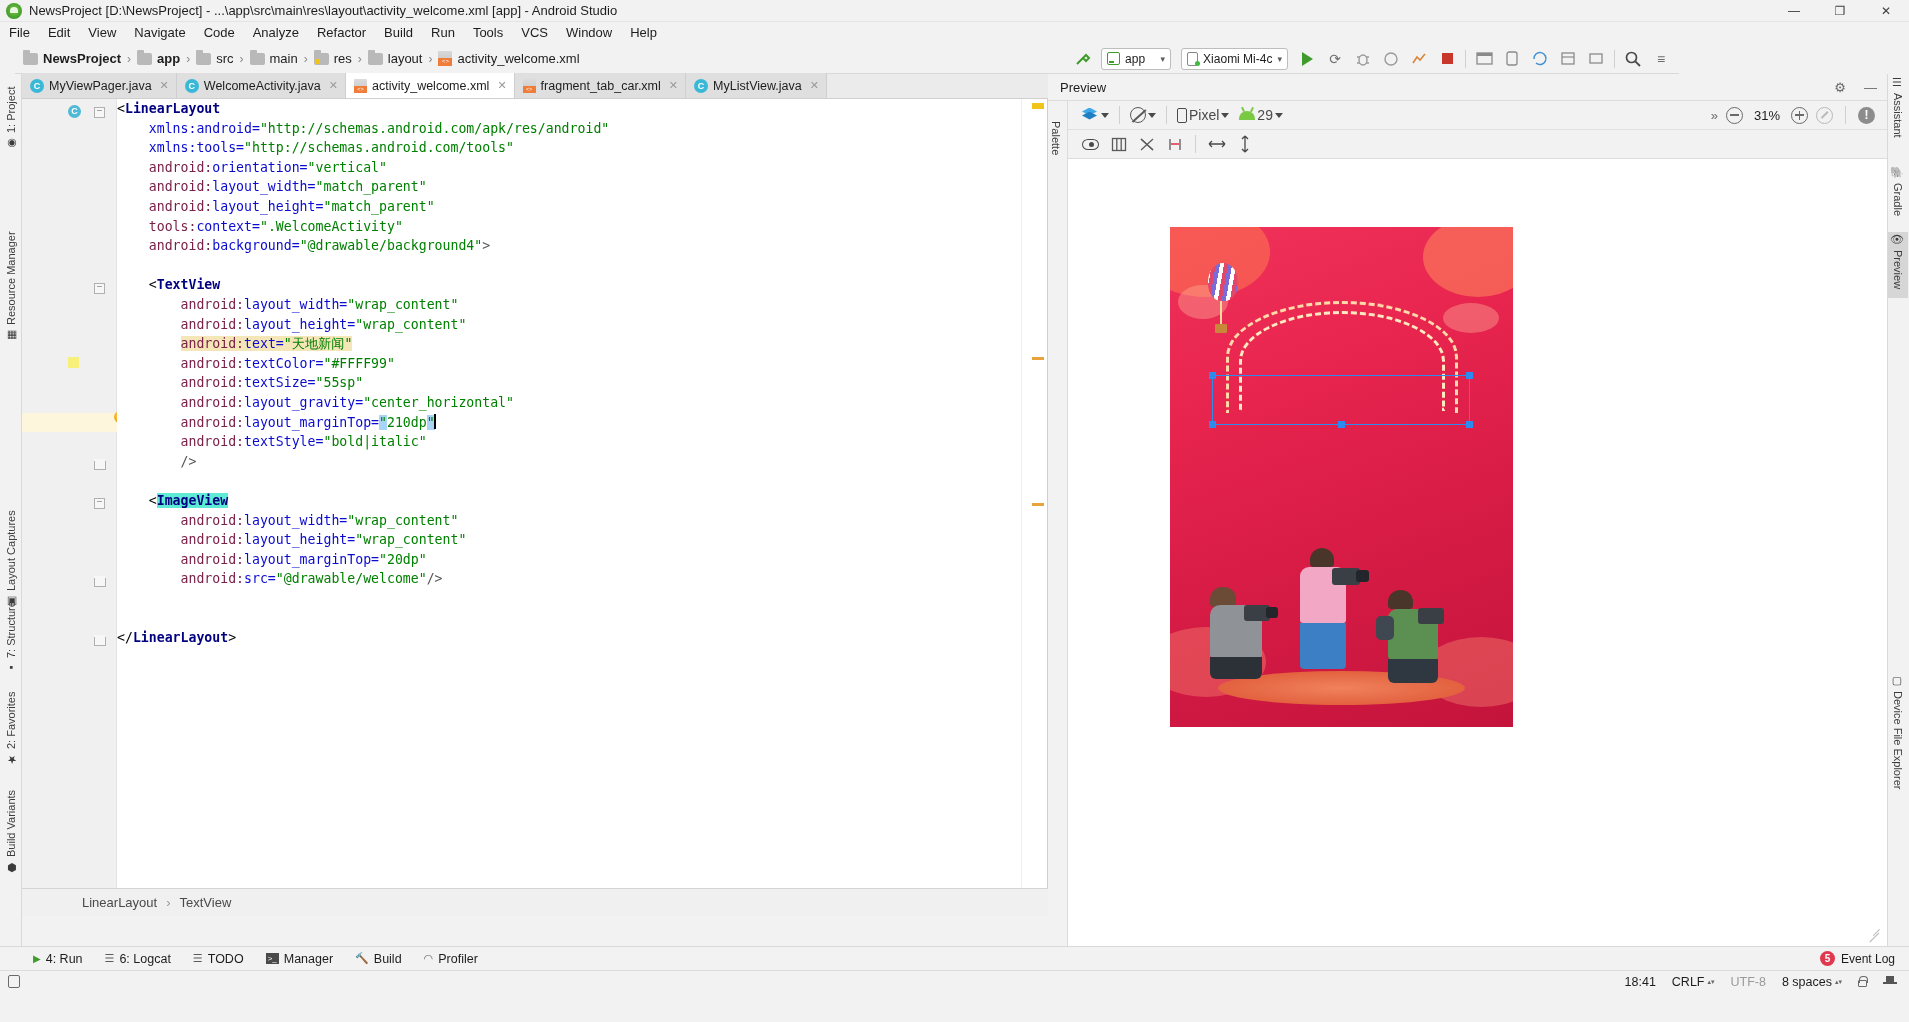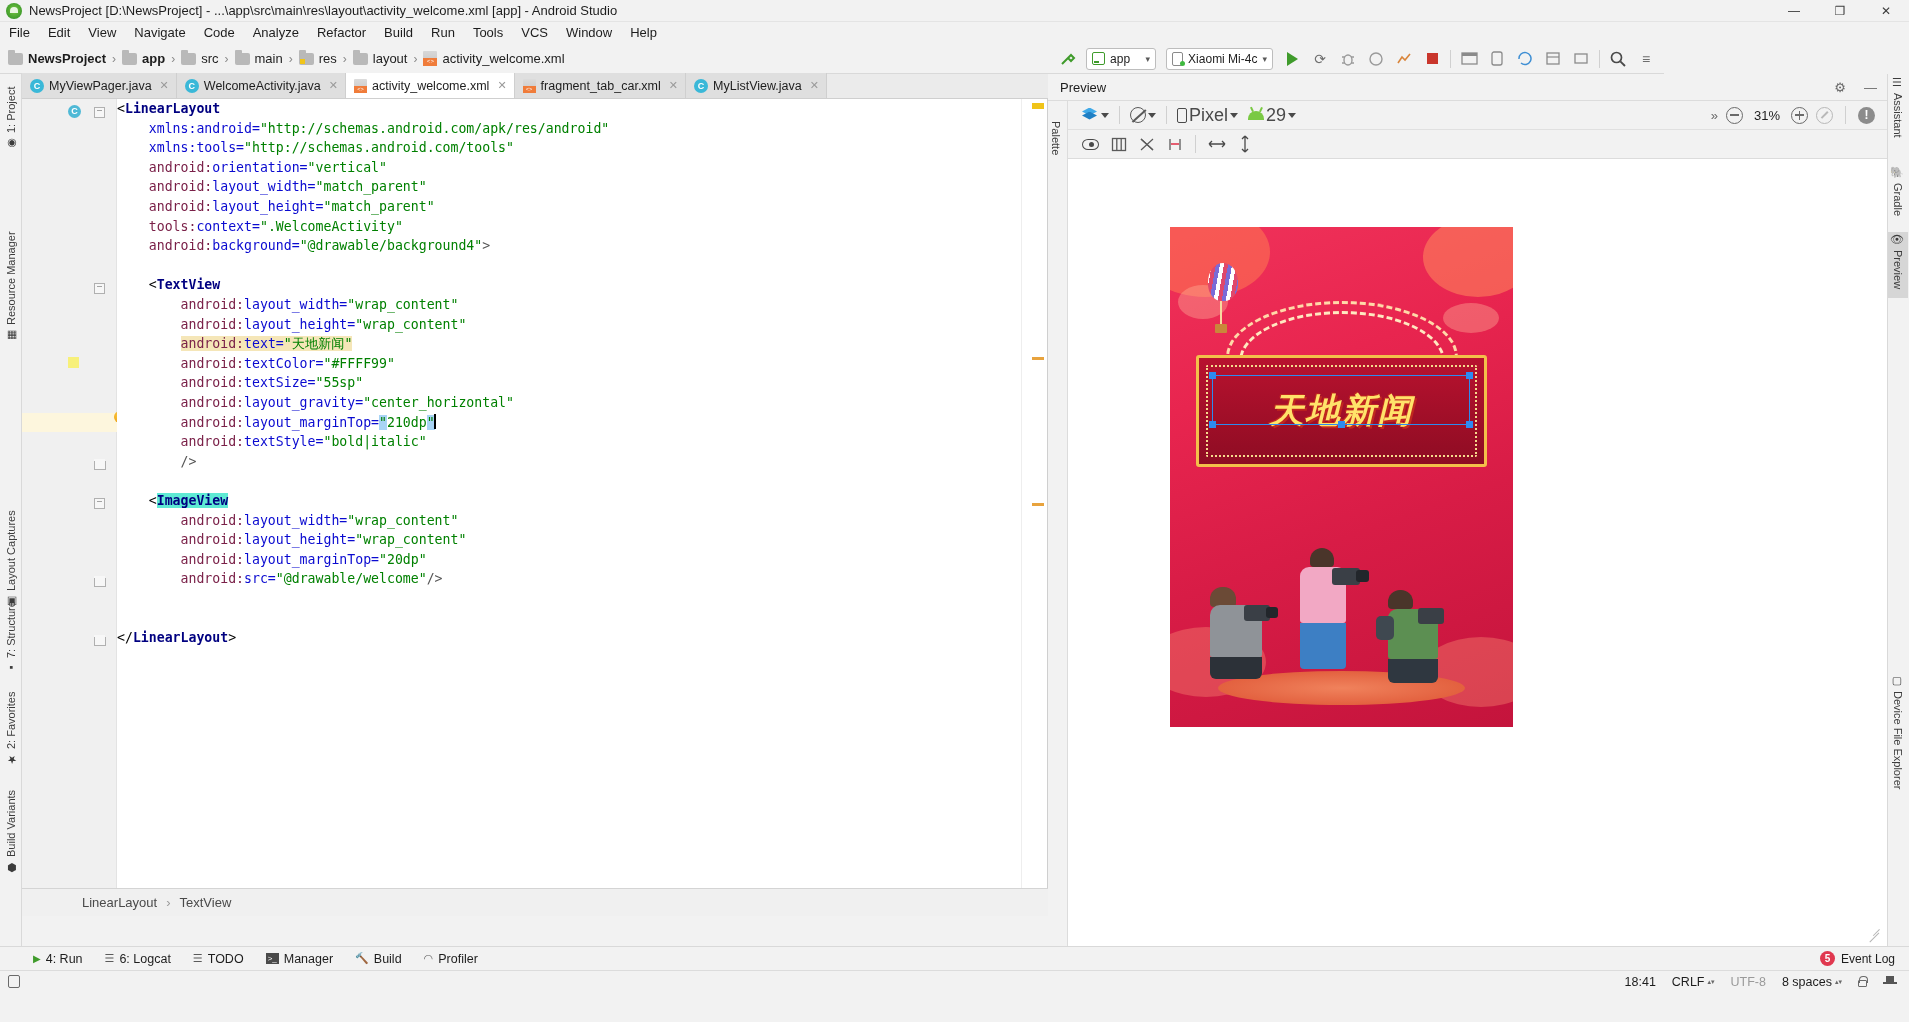--- a/index.html
+++ b/index.html
@@ -41,21 +41,21 @@
   .menubar {
     position: absolute; top: 22px; left: 0; width: 1909px; height: 22px;
     display:flex; align-items:center; background:#f2f2f2;
   }
   .menu-item {
     padding: 2px 9px; font-size: 13px; color:#1d1d1d; cursor: default; line-height:18px;
   }
 
   
   .toolbar {
-    position:absolute; top:44px; left:0; width:1664px; height:30px;
+    position:absolute; top:44px; left:15px; width:1664px; height:30px;
     background:#f2f2f2; display:flex; align-items:center;
     border-bottom:1px solid #d9d9d9;
   }
   .crumbs { display:flex; align-items:center; padding-left:8px; flex:none; }
   .crumb { display:flex; align-items:center; font-size:13px; color:#1d1d1d; }
   .crumb.bold { font-weight: bold; }
   .folder-ico {
     width: 15px; height: 12px; margin-right:5px; position:relative; flex:none;
     background:#b9b9b9; border-radius:1px 2px 2px 2px;
   }
@@ -258,21 +258,21 @@
   .pv-toolbar {
     position:absolute; top:101px; left:1068px; width:819px; height:29px;
     background:#f2f2f2; display:flex; align-items:center; gap:2px; padding-left:10px;
     border-bottom:1px solid #e0e0e0;
   }
   .pv-toolbar2 {
     position:absolute; top:130px; left:1068px; width:819px; height:29px;
     background:#f2f2f2; display:flex; align-items:center; gap:4px; padding-left:10px;
     border-bottom:1px solid #dcdcdc;
   }
-  .pvi { display:flex; align-items:center; gap:2px; padding:2px 4px; color:#4a4a4a; font-size:18px; }
+  .pvi { display:flex; align-items:center; gap:2px; padding:2px 4px; color:#4a4a4a; font-size:14px; }
   .caret-dn { width:0;height:0;border-left:4px solid transparent;border-right:4px solid transparent;border-top:5px solid #4a4a4a; }
   .layers-ico { width:17px;height:15px;position:relative; }
   .layers-ico i {
     position:absolute; left:0; width:15px;height:8px; background:#2e8fd4;
     transform: skewX(-0deg) rotate(0deg);
     clip-path: polygon(50% 0,100% 50%,50% 100%,0 50%);
   }
   .layers-ico i:nth-child(1){ top:0; background:#3fa9e8; }
   .layers-ico i:nth-child(2){ top:4px; background:#1f7fc4; }
   .rot-ico {
@@ -801,24 +801,20 @@
       </div>
 
       <div style="position:absolute;left:38px;top:36px;width:30px;height:38px;border-radius:50% 50% 45% 45%;
                   background:repeating-linear-gradient(100deg,#ffffff 0 4px,#e0486b 4px 8px,#7b6bd6 8px 12px);"></div>
       <div style="position:absolute;left:50px;top:74px;width:1.5px;height:24px;background:#f7d9a0;"></div>
       <div style="position:absolute;left:45px;top:97px;width:12px;height:9px;background:#c9873a;border-radius:1px;"></div>
 
       <div class="arch" style="top:74px;width:232px;height:112px;"></div>
       <div class="arch" style="top:84px;width:206px;height:100px;border-color:#ffe9c0;"></div>
 
-      <div class="banner">
-        <div class="banner-in"></div>
-        <div class="banner-title">天地新闻</div>
-      </div>
 
       <div class="sel-rect">
         <span class="sel-h" style="left:-4px;top:-4px;"></span>
         <span class="sel-h" style="right:-4px;top:-4px;"></span>
         <span class="sel-h" style="left:-4px;bottom:-4px;"></span>
         <span class="sel-h" style="right:-4px;bottom:-4px;"></span>
         <span class="sel-h" style="left:calc(50% - 3.5px);bottom:-4px;"></span>
       </div>
 
       <div class="people">

